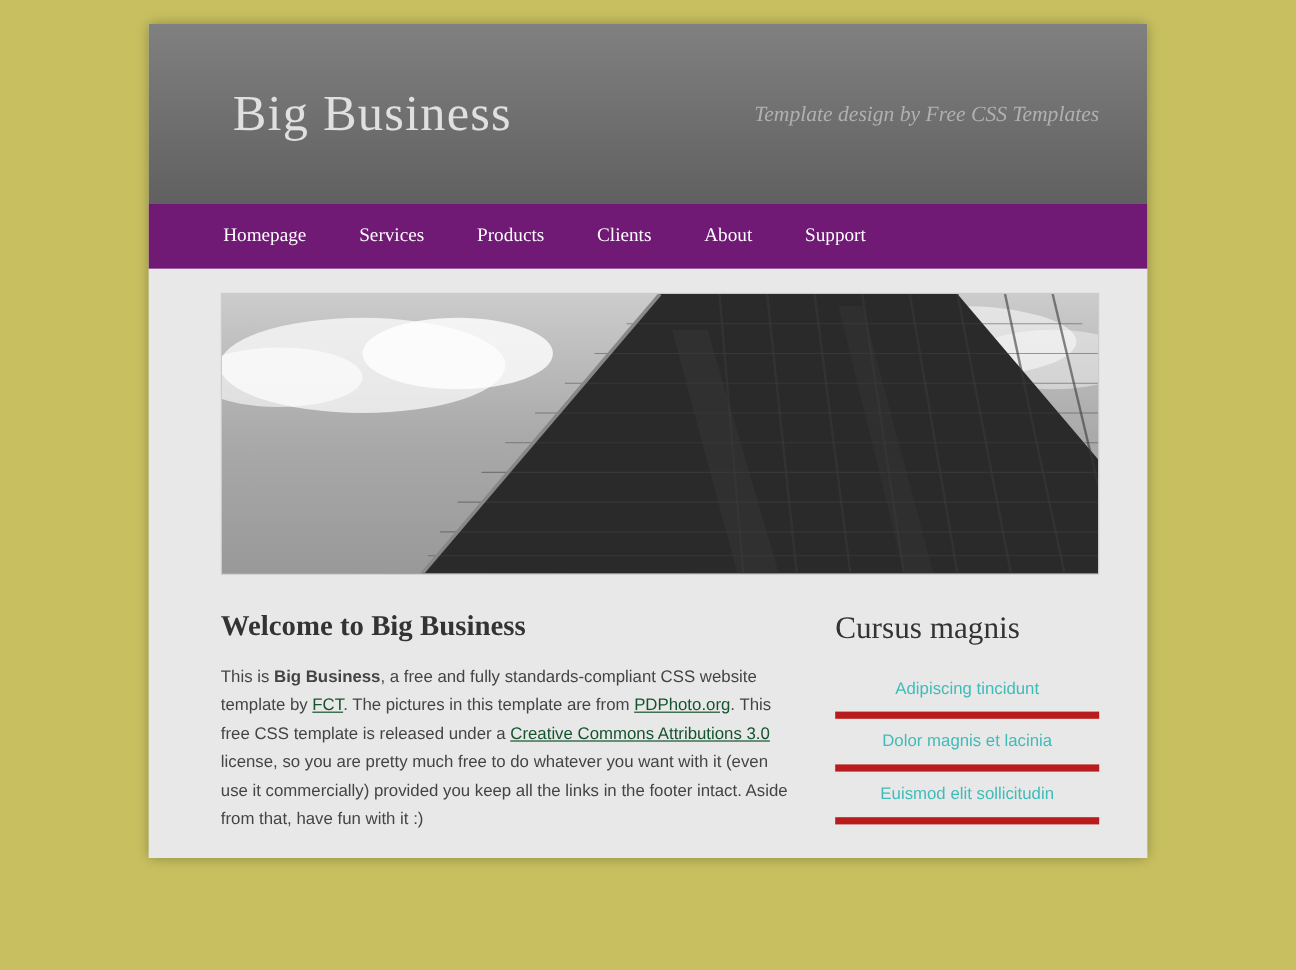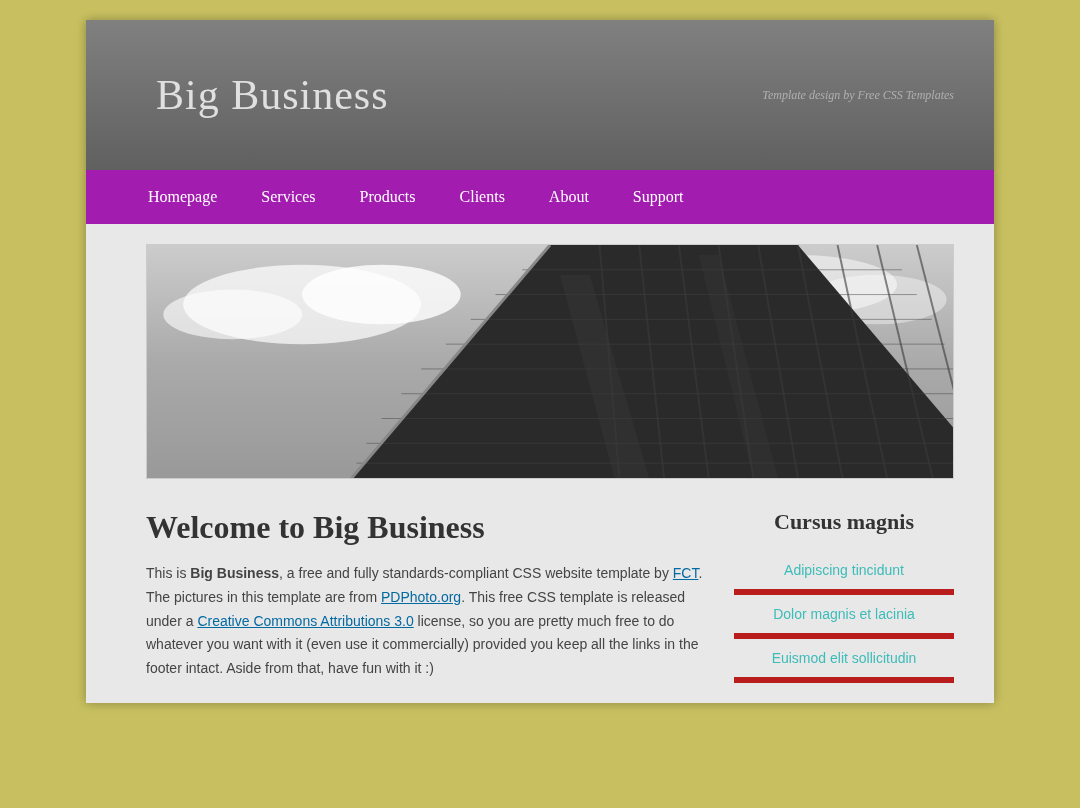--- a/index.html
+++ b/index.html
@@ -8,21 +8,21 @@
       background-color: #c8c060;
       font-family: Georgia, 'Times New Roman', serif;
       display: flex;
       justify-content: center;
       align-items: flex-start;
       min-height: 100vh;
       padding: 20px;
     }
 
     #page-wrapper {
-      width: 908px;
+      width: 832px;
       background: #e8e8e8;
       box-shadow: 0 0 10px rgba(0,0,0,0.3);
     }
 
     
     #header {
       background: linear-gradient(to bottom, #808080, #606060);
       padding: 30px 40px 30px 70px;
       display: flex;
       justify-content: space-between;
@@ -33,28 +33,28 @@
     #site-title {
       color: #e0e0e0;
       font-size: 42px;
       font-weight: normal;
       font-family: Georgia, serif;
       letter-spacing: 1px;
     }
 
     #site-tagline {
       color: #b0b0b0;
-      font-size: 12px;
+      font-size: 18px;
       font-family: Georgia, serif;
       font-style: italic;
     }
 
     
     #nav {
-      background-color: #a21caf;
+      background-color: #701a75;
       padding: 0 40px;
     }
 
     #nav ul {
       list-style: none;
       display: flex;
       align-items: center;
     }
 
     #nav ul li a {
@@ -98,51 +98,50 @@
     #main-content {
       flex: 1;
     }
 
     #sidebar {
       width: 220px;
       flex-shrink: 0;
     }
 
     #main-content h1 {
-      font-size: 32px;
+      font-size: 24px;
       color: #333;
       font-family: Georgia, serif;
       font-weight: bold;
       margin-bottom: 16px;
       margin-top: 10px;
     }
 
     #main-content p {
       font-size: 14px;
       color: #444;
       line-height: 1.7;
       font-family: Arial, sans-serif;
     }
 
     #main-content p strong {
       font-weight: bold;
     }
 
     #main-content p a {
-      color: #0369a1;
+      color: #14532d;
     }
 
     #sidebar h3 {
-      font-size: 22px;
+      font-size: 26px;
       color: #333;
       font-family: Georgia, serif;
-      font-weight: bold;
+      font-weight: normal;
       margin-bottom: 16px;
       margin-top: 10px;
-      text-align: center;
     }
 
     #sidebar ul {
       list-style: none;
     }
 
     #sidebar ul li {
       border-bottom: 6px solid #b91c1c;
       padding: 10px 0;
       text-align: center;

